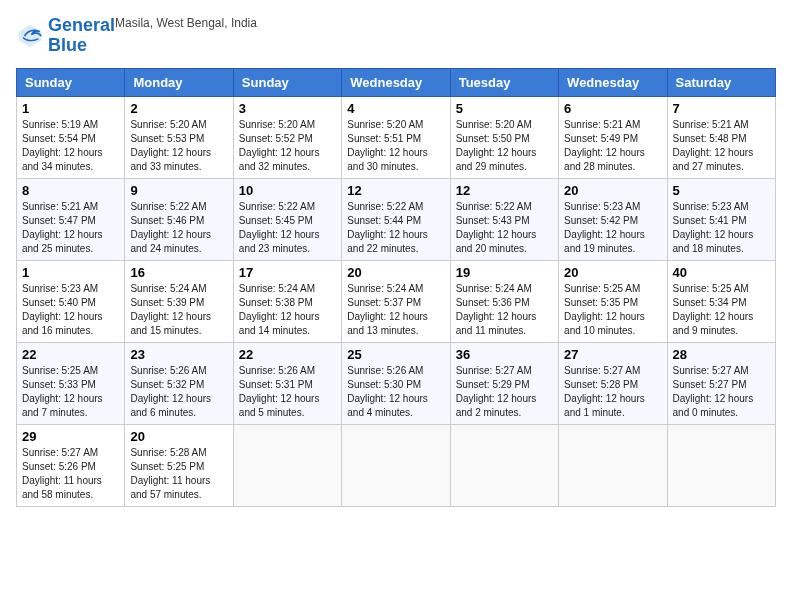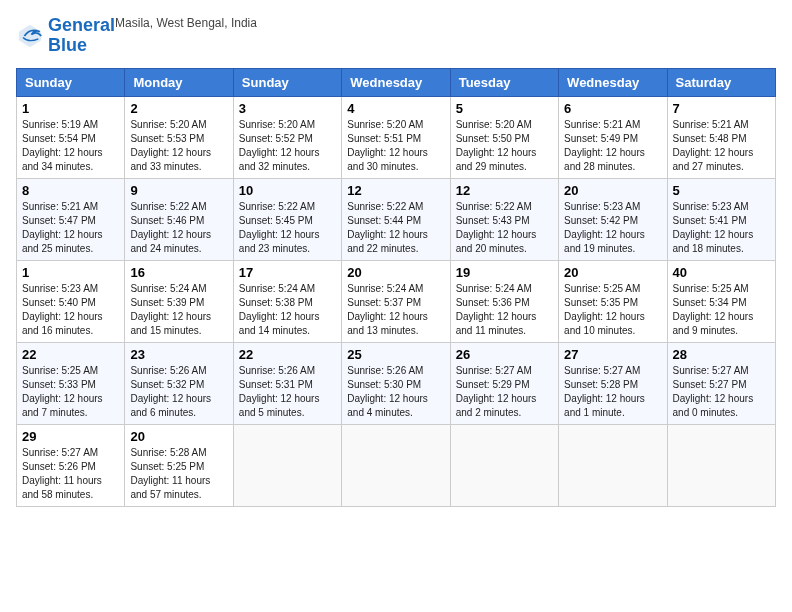--- a/index.html
+++ b/index.html
@@ -218,21 +218,21 @@
         </td>
         <td>
           <span class="day-num">22</span>
           <div class="day-info">Sunrise: 5:26 AM<br>Sunset: 5:31 PM<br>Daylight: 12 hours<br>and 5 minutes.</div>
         </td>
         <td>
           <span class="day-num">25</span>
           <div class="day-info">Sunrise: 5:26 AM<br>Sunset: 5:30 PM<br>Daylight: 12 hours<br>and 4 minutes.</div>
         </td>
         <td>
-          <span class="day-num">26</span>
+          <span class="day-num">36</span>
           <div class="day-info">Sunrise: 5:27 AM<br>Sunset: 5:29 PM<br>Daylight: 12 hours<br>and 2 minutes.</div>
         </td>
         <td>
           <span class="day-num">27</span>
           <div class="day-info">Sunrise: 5:27 AM<br>Sunset: 5:28 PM<br>Daylight: 12 hours<br>and 1 minute.</div>
         </td>
         <td>
           <span class="day-num">28</span>
           <div class="day-info">Sunrise: 5:27 AM<br>Sunset: 5:27 PM<br>Daylight: 12 hours<br>and 0 minutes.</div>
         </td>

